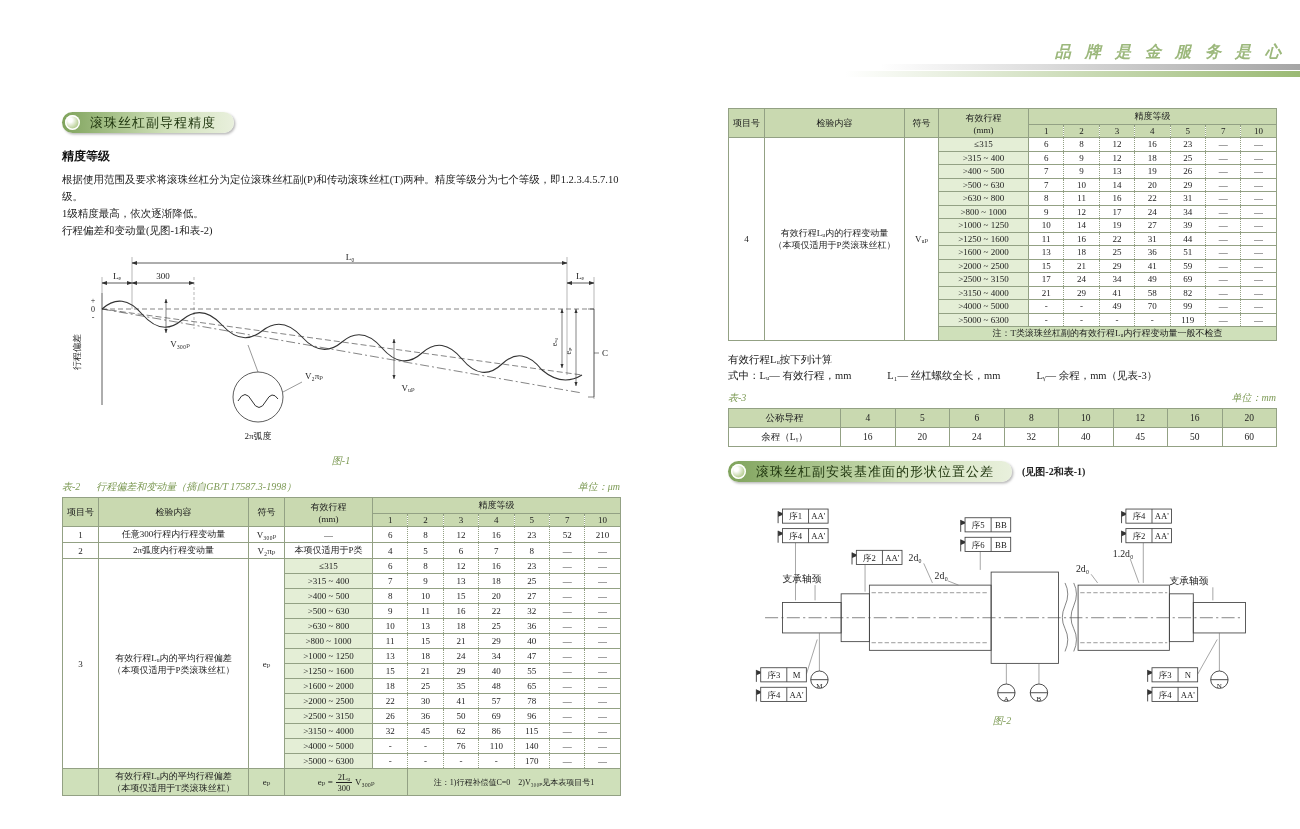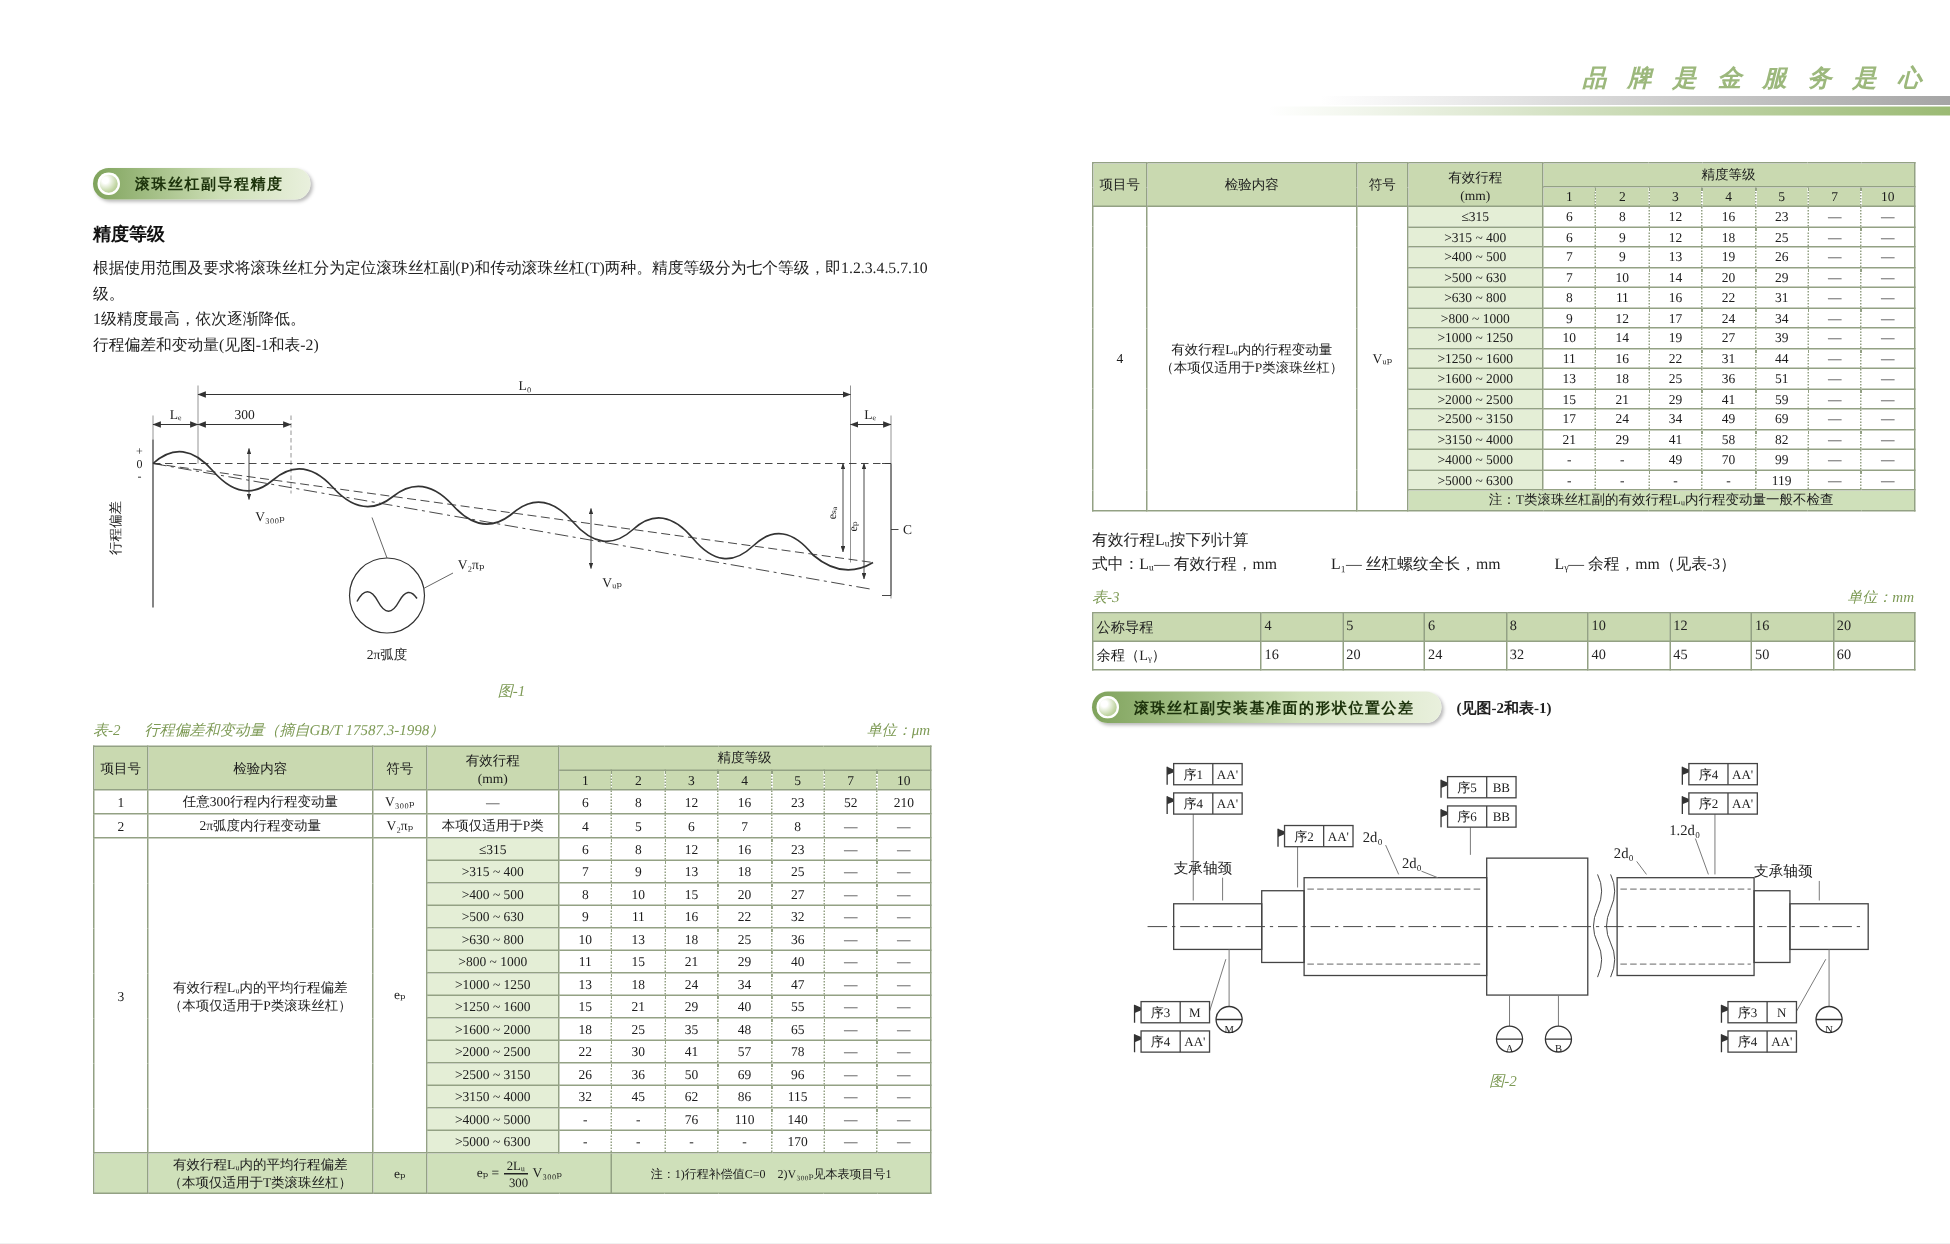--- a/index.html
+++ b/index.html
@@ -17,21 +17,21 @@
   .col-right{position:absolute;left:728px;top:108px;width:548px}
 
   
   .pill-row{display:flex;align-items:center;gap:10px}
   .pill{display:inline-flex;align-items:center;height:21px;border-radius:11px;
         background:linear-gradient(90deg,#7fa35c,#cfe0b8 60%,#e9f0dd);
         box-shadow:1.5px 1.5px 2.5px rgba(0,0,0,.28);padding:0 18px 0 28px;position:relative}
   .pill .emblem{position:absolute;left:3px;top:3px;width:15px;height:15px;border-radius:50%;
         background:radial-gradient(circle at 35% 35%,#ffffff 15%,#c2d6a4 55%,#8fb06a);
         box-shadow:inset 0 0 0 1.5px #fff}
-  .pill .label{font-size:10px;font-weight:bold;color:#1d330c;letter-spacing:1px;white-space:nowrap}
+  .pill .label{font-size:13px;font-weight:normal;color:#1d330c;letter-spacing:1px;white-space:nowrap}
   .pill-suffix{font-size:10px;font-weight:bold;color:#222}
 
   h3.sub{font-size:12px;font-weight:bold;margin:15px 0 6px;color:#111}
   .para{font-size:10.5px;line-height:17px;color:#222}
 
   .figwrap{margin-top:8px}
   svg.fig1{width:558px;height:auto;display:block}
   svg.fig2{width:500px;height:auto;display:block;margin:14px auto 0}
   .figcap{text-align:center;color:#7d9a55;font-style:italic;font-size:10px;margin-top:3px}
 
@@ -44,33 +44,33 @@
   .dtable thead th,.dtable thead td,.dtable .hg{background:#c9d9b0}
   .dtable .c-range{background:#e4eed6}
   .dtable .c-val{border-left-style:dotted;border-right-style:dotted}
   .dtable td:last-child,.dtable th:last-child{border-right-style:solid}
   .dtable tbody td{height:15px}
   .dtable .c-content div{line-height:12px}
   .trow td{background:#cfe0ba}
   .c-notebar{background:#cfe0ba;font-weight:bold;height:16px}
   .c-formula{font-size:9px}
   .c-tnote{font-size:8px;text-align:left;padding-left:4px}
-  .frac{display:inline-block;vertical-align:middle;text-align:right;margin:0 3px;line-height:10px;font-size:8.5px}
+  .frac{display:inline-block;vertical-align:middle;text-align:center;margin:0 3px;line-height:10px;font-size:8.5px}
   .frac .num{display:block;border-bottom:1px solid #222;padding:0 2px}
   .frac .den{display:block}
   .compact tbody td{height:13.5px;padding:0 2px}
 
   .calc{margin-top:12px;font-size:10.5px;color:#222}
   .calc .c-formula-line{margin:6px 0 6px 128px;font-size:11px;letter-spacing:.5px}
   .calc .c-terms{display:flex;align-items:flex-start;margin-top:2px}
   .calc .c-terms span{margin-right:0}
   .calc .c-terms .term{margin-right:36px}
 
   table.t3{border-collapse:collapse;width:100%;table-layout:fixed;font-size:9.5px;margin-top:2px}
-  .t3 td{border:1px solid #93a184;padding:2.5px 2px}
+  .t3 td{border:1px solid #93a184;text-align:center;padding:2.5px 2px}
   .t3 tr.greenrow td{background:#c9d9b0}
   .t3 .c-t3label{font-weight:normal}
 
   .sec2{margin-top:14px}
 </style>
 </head>
 <body>
 
 <div class="page">
 

